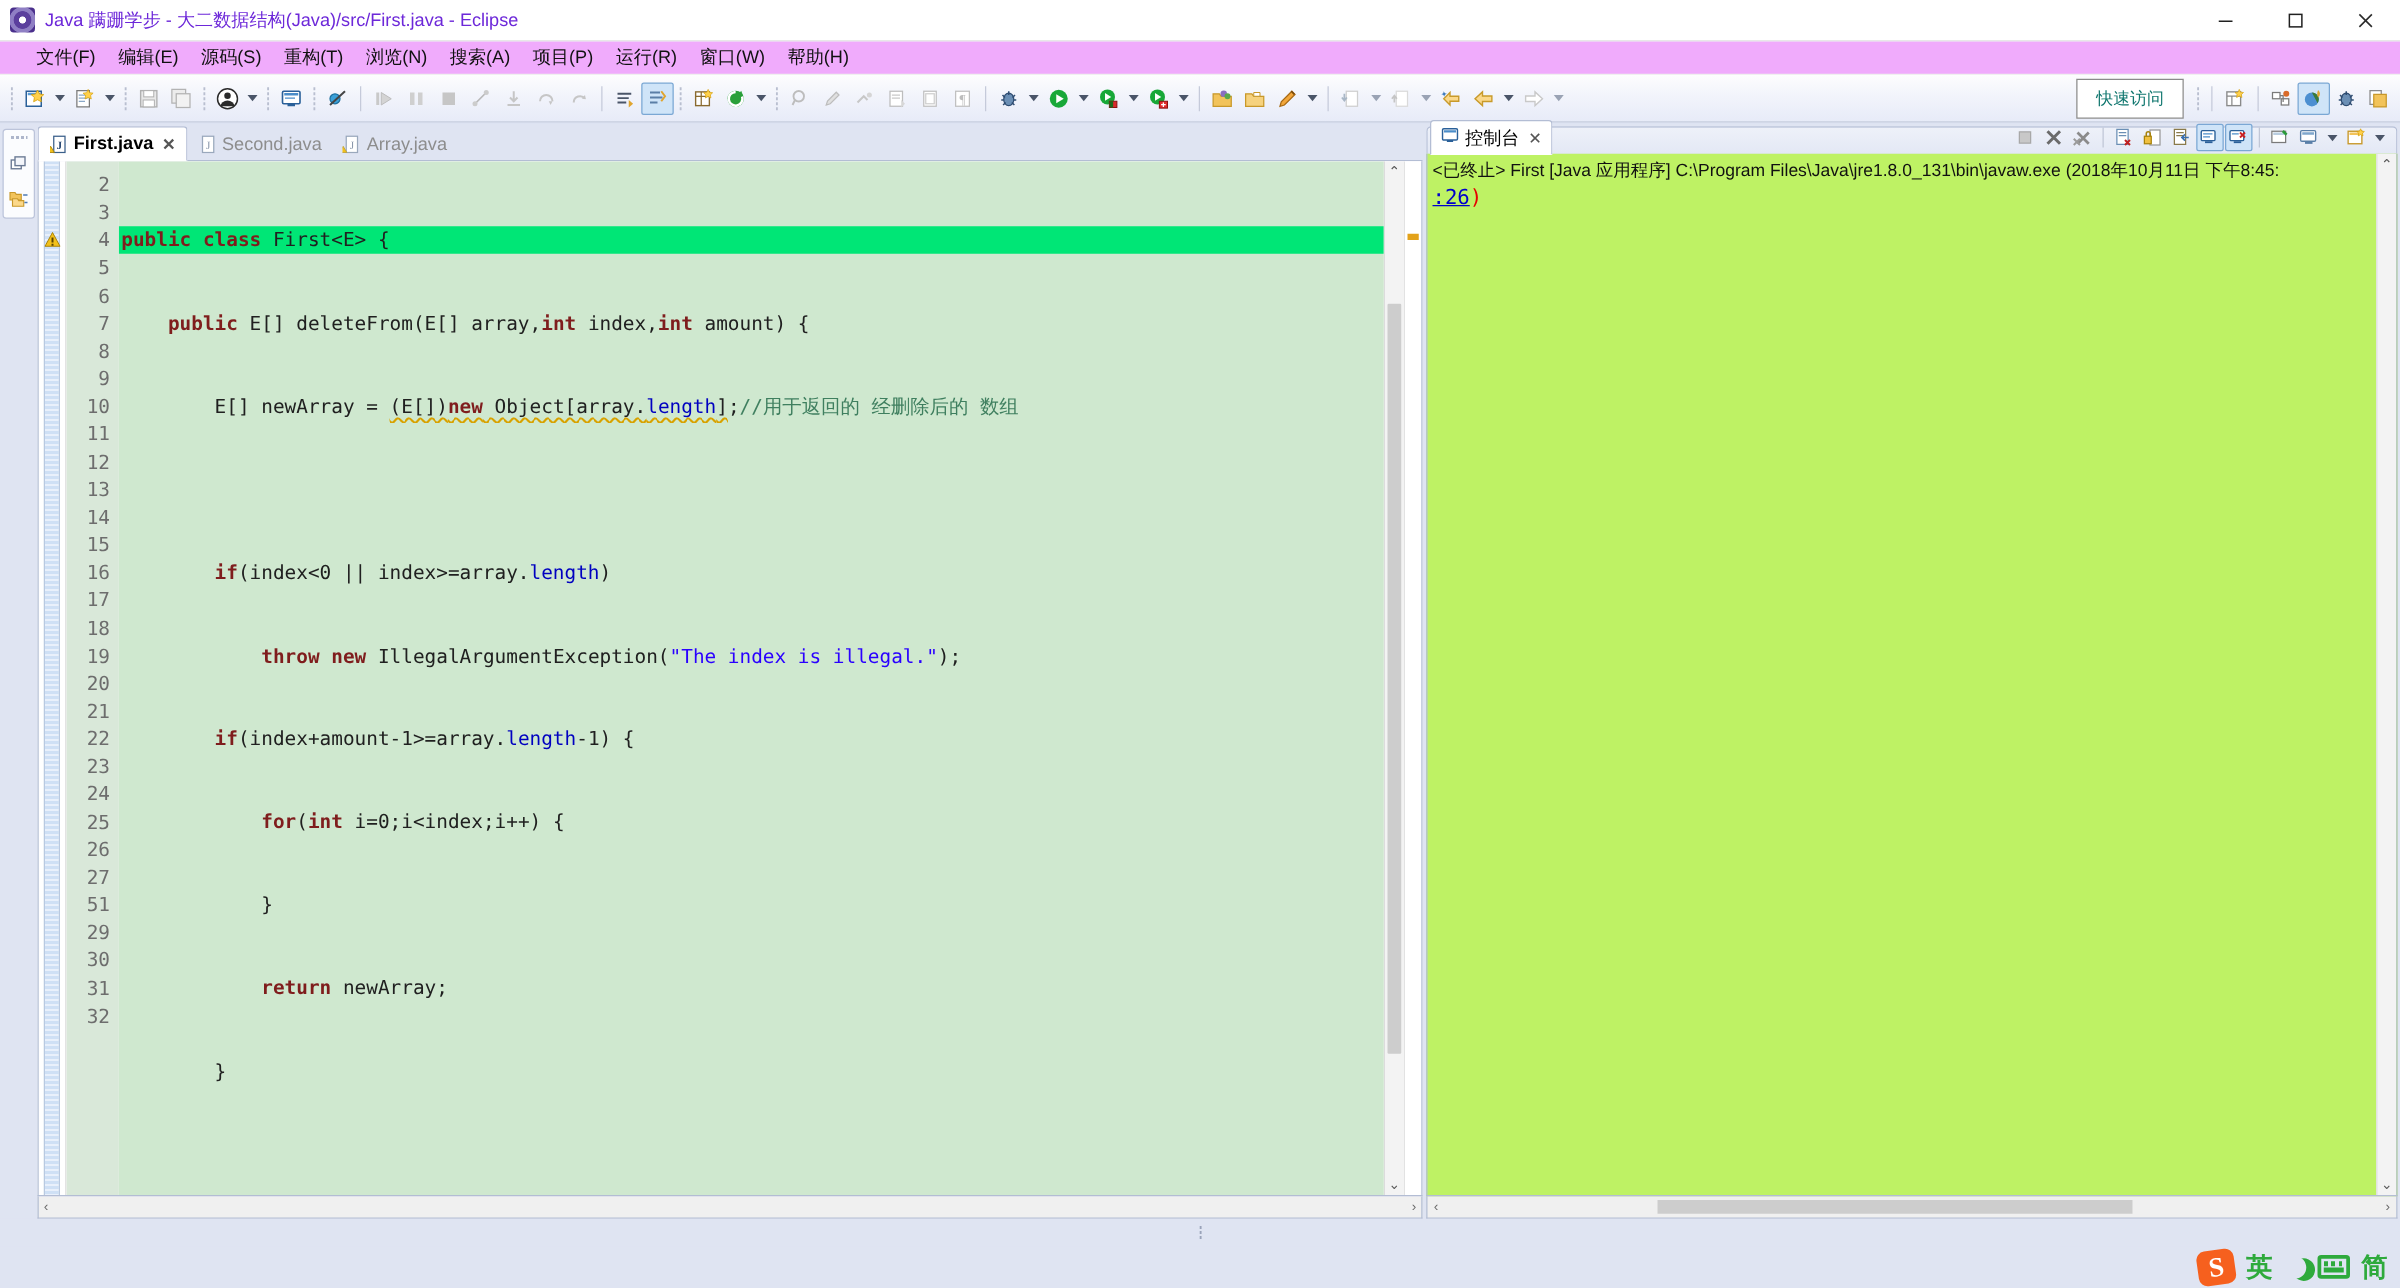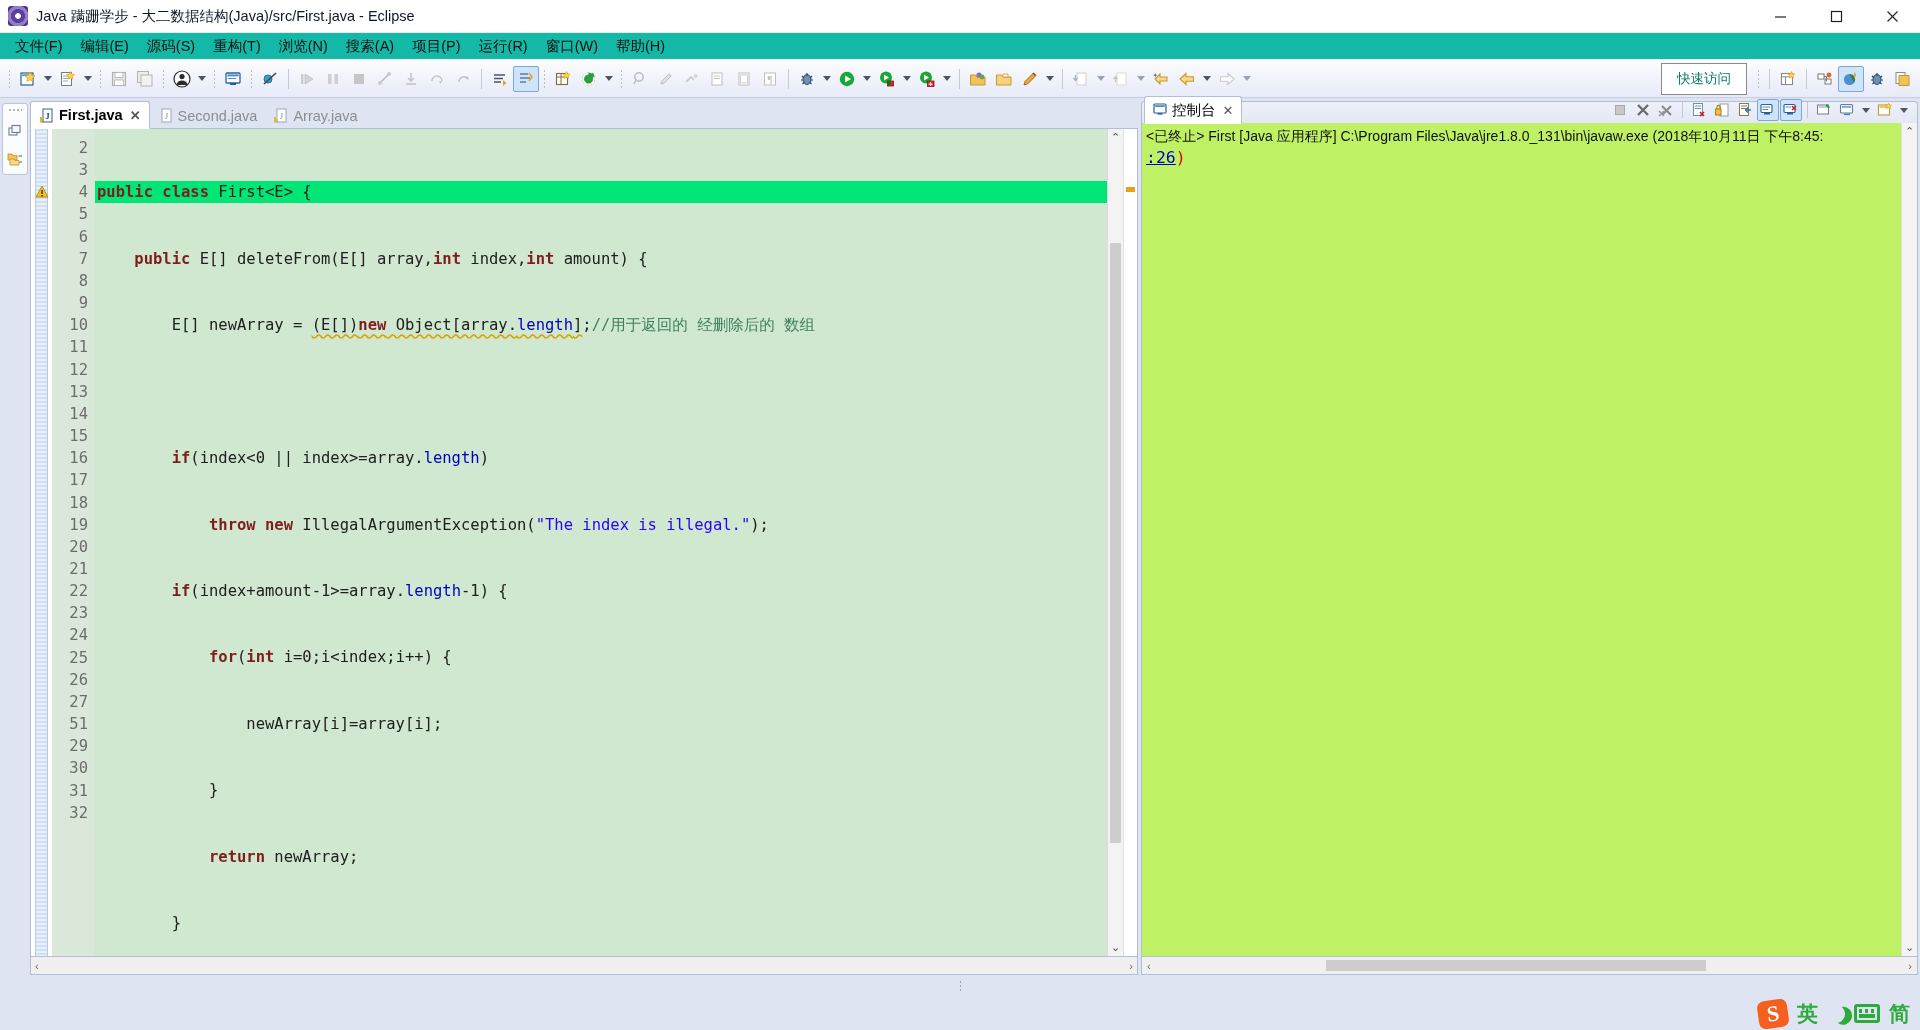--- a/index.html
+++ b/index.html
@@ -17,31 +17,31 @@
     display: flex; align-items: center;
     border-bottom: 1px solid #e8e8e8;
     position: relative;
   }
   .app-icon {
     width: 20px; height: 20px; margin-left: 8px; margin-right: 8px;
     border-radius: 3px;
     background: radial-gradient(circle at 50% 50%, #ffffff 0 18%, #5b3f9d 22% 48%, #8f7fc4 52% 72%, #4a2f8c 76% 100%);
     position: relative; flex: 0 0 auto;
   }
-  .title-text { font-size: 14.5px; color: #0f172a; white-space: nowrap; }
+  .title-text { font-size: 14.5px; color: #6d28d9; white-space: nowrap; }
   .win-btns { position: absolute; right: 0; top: 0; height: 33px; display: flex; }
   .win-btn {
     width: 56px; height: 33px; display: flex; align-items: center; justify-content: center;
     font-size: 15px; color: #2b2b2b;
   }
 
   
   .menubar {
-    height: 27px; background: #14b8a6; display: flex; align-items: center;
-    padding-left: 6px; border-bottom: 1px solid #f0f0f0;
+    height: 27px; background: #f0abfc; display: flex; 
+    padding-left: 20px; border-bottom: 1px solid #f0f0f0;
   }
   .menu-item {
     font-size: 14.5px; color: #111; padding: 3px 9px; white-space: nowrap;
   }
 
   
   .toolbar {
     height: 38px;
     background: linear-gradient(to bottom, #fdfdfe 0%, #f2f4fb 45%, #e7ebf8 100%);
     display: flex; align-items: center; padding: 0 4px;
@@ -732,21 +732,20 @@
 
       <div class="code-area" id="codearea">
         <div class="code-line sel"><span class="kw">public</span> <span class="kw">class</span> First&lt;E&gt; {</div>
         <div class="code-line">    <span class="kw">public</span> E[] deleteFrom(E[] array,<span class="kw">int</span> index,<span class="kw">int</span> amount) {</div>
         <div class="code-line">        E[] newArray = <span class="squig">(E[])<span class="kw">new</span> Object[array.<span class="fld">length</span>]</span>;<span class="cmt">//用于返回的 经删除后的 数组</span></div>
         <div class="code-line"> </div>
         <div class="code-line">        <span class="kw">if</span>(index&lt;0 || index&gt;=array.<span class="fld">length</span>)</div>
         <div class="code-line">            <span class="kw">throw</span> <span class="kw">new</span> IllegalArgumentException(<span class="str">"The index is illegal."</span>);</div>
         <div class="code-line">        <span class="kw">if</span>(index+amount-1&gt;=array.<span class="fld">length</span>-1) {</div>
         <div class="code-line">            <span class="kw">for</span>(<span class="kw">int</span> i=0;i&lt;index;i++) {</div>
-        <div class="code-line">                newArray[i]=array[i];</div>
         <div class="code-line">            }</div>
         <div class="code-line">            <span class="kw">return</span> newArray;</div>
         <div class="code-line">        }</div>
         
         
         
         
         
         
         

